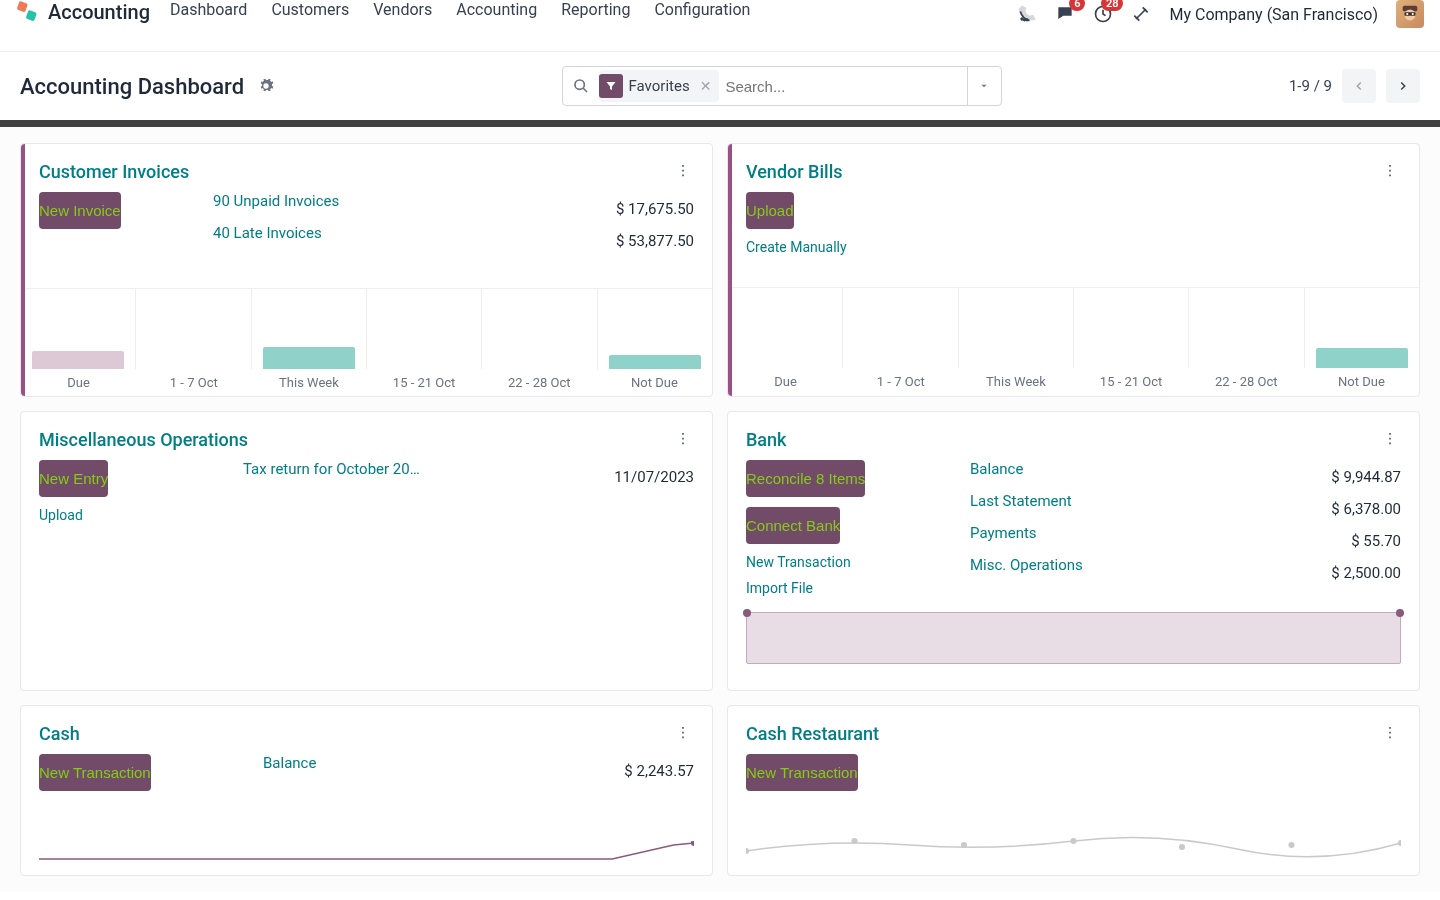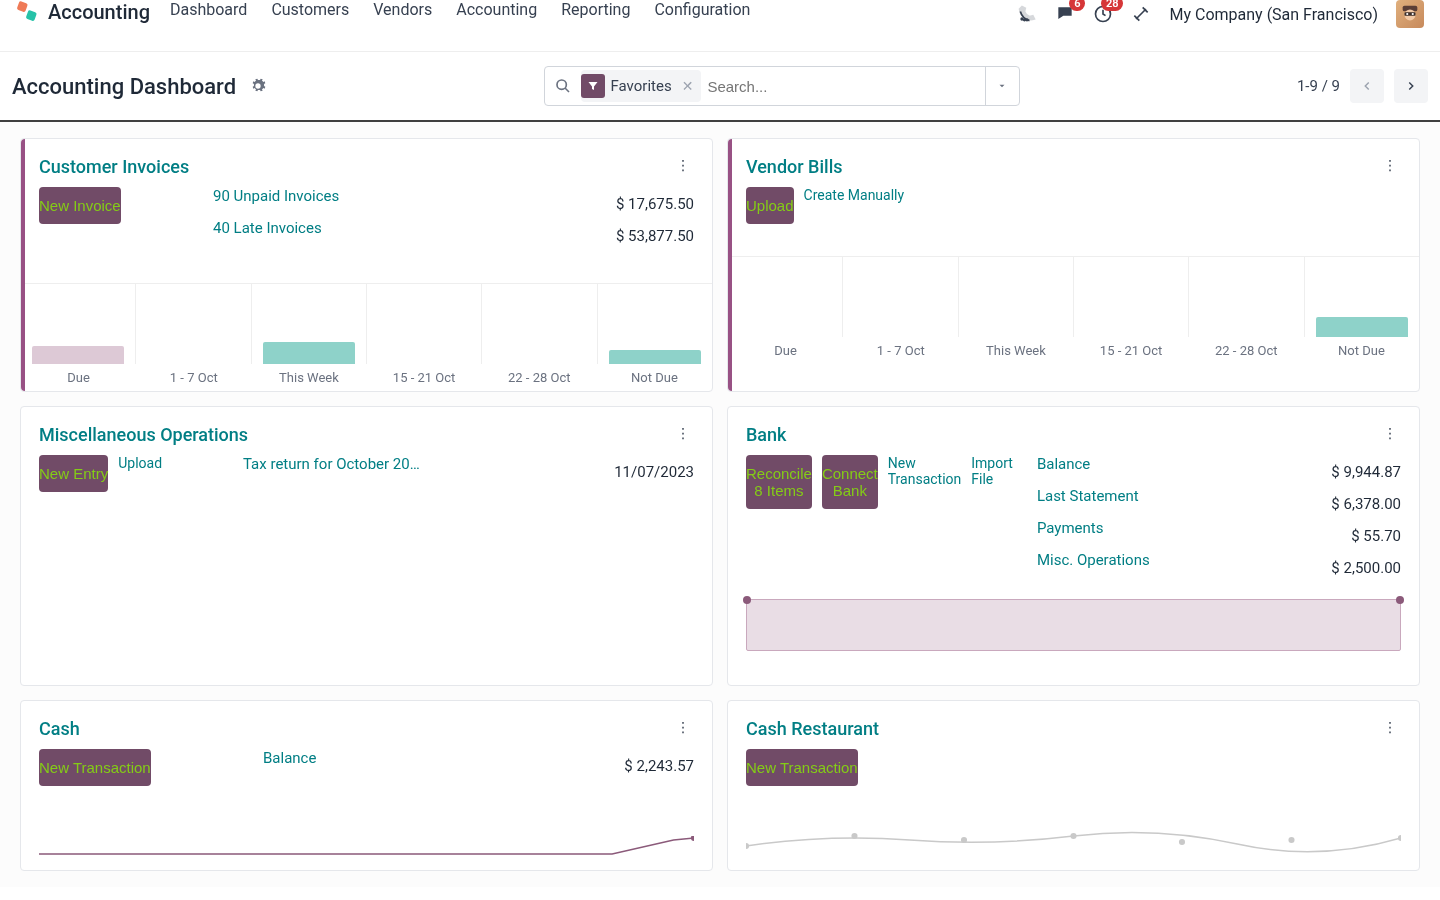--- a/index.html
+++ b/index.html
@@ -13,25 +13,25 @@
   .nav-menu { display: flex; gap: 24px; }
   .nav-item { color: #374151; font-size: 16px; cursor: pointer; }
   .spacer { flex: 1; }
   .nav-icons { display: flex; align-items: center; gap: 18px; }
   .icon-wrap { position: relative; display: flex; align-items: center; cursor: pointer; }
   .badge { position: absolute; top: -8px; right: -10px; background: #d63638; color: #fff; font-size: 11px; font-weight: 600; border-radius: 10px; padding: 1px 5px; min-width: 16px; text-align: center; }
   .company-name { font-size: 16px; color: #1f2937; cursor: pointer; }
   .avatar { width: 28px; height: 28px; border-radius: 4px; background: linear-gradient(135deg,#e0b07d,#c78a5c); display:flex;align-items:center;justify-content:center; }
   
   
-  .subheader { display: flex; align-items: center; padding: 14px 12px; gap: 14px; border-bottom: 2px solid #404040; }
+  .subheader { display: flex; align-items: center; padding: 14px 20px; gap: 14px; border-bottom: 7px solid #404040; }
   .page-title { font-size: 22px; font-weight: 500; color: #1f2937; }
   .gear { color: #6b7280; cursor: pointer; font-size: 16px; }
   .subheader-center { flex: 1; display: flex; justify-content: center; }
-  .search-wrap { display: flex; align-items: center; border: 1px solid #d1d5db; border-radius: 4px; height: 40px; width: 476px; }
+  .search-wrap { display: flex; align-items: center; border: 1px solid #d1d5db; border-radius: 4px; height: 40px; width: 440px; }
   .search-icon-box { padding: 0 10px; color: #6b7280; }
   .fav-chip { display: flex; align-items: center; gap: 6px; background: #f3f4f6; border-radius: 4px; padding: 4px 4px 4px 0; margin-right: 6px; }
   .fav-chip-icon { background: #714b67; color: #fff; width: 24px; height: 24px; border-radius: 3px; display:flex;align-items:center;justify-content:center; }
   .fav-chip-text { color: #374151; font-size: 15px; }
   .fav-chip-x { color: #9ca3af; padding: 0 4px; cursor: pointer; }
   .search-input { border: none; outline: none; flex: 1; font-size: 15px; color: #374151; background: transparent; }
   .search-caret { border-left: 1px solid #d1d5db; height: 100%; width: 34px; display:flex;align-items:center;justify-content:center;color:#6b7280;cursor:pointer; }
   .pager { display: flex; align-items: center; gap: 10px; }
   .pager-text { font-size: 15px; color: #374151; }
   .pager-btn { width: 34px; height: 34px; background: #f3f4f6; border-radius: 4px; display:flex;align-items:center;justify-content:center;color:#9ca3af; }
@@ -44,21 +44,21 @@
   .card-head { display:flex; align-items:flex-end; justify-content:space-between; padding: 14px 18px 10px 18px; }
   .card-title { color:#017e84; font-size:18px; font-weight:500; cursor:pointer; }
   .card-menu { color:#374151; cursor:pointer; padding:4px; }
   .card-body { padding: 0 18px 14px 18px; }
   .row { display:flex; gap: 24px; }
   .col { flex:1; }
   .btn { background:#714b67; color:#84cc16; border:none; border-radius:4px; padding:10px 0; font-size:15px; cursor:pointer; display:inline-block; }
   .link { color:#017e84; cursor:pointer; }
   .link-line { display:flex; justify-content:space-between; margin-bottom:6px; font-size:15px; }
   .amount { color:#1f2937;margin-top:8px; }
-  .stack { display:flex; gap:10px; align-items:flex-start; }
+  .stack { display:flex; flex-direction:column; gap:10px; align-items:flex-start; }
   
   
   .barchart { display:flex; margin: 18px 0 0 0; border-top:1px solid #eee; }
   .barcell { flex:1; border-right:1px solid #eee; display:flex; flex-direction:column; align-items:center; justify-content:flex-end; height:80px; position:relative; }
   .barcell:last-child { border-right:none; }
   .bar { width: 80%; border-radius:2px 2px 0 0; }
   .bar.due { background:#ddc9d6; }
   .bar.mint { background:#8ed2c9; }
   .barlabels-row { display:flex; }
   .barlabels-row .lab { flex:1; text-align:center; font-size:13px; color:#6b7280; padding:6px 8px; }

